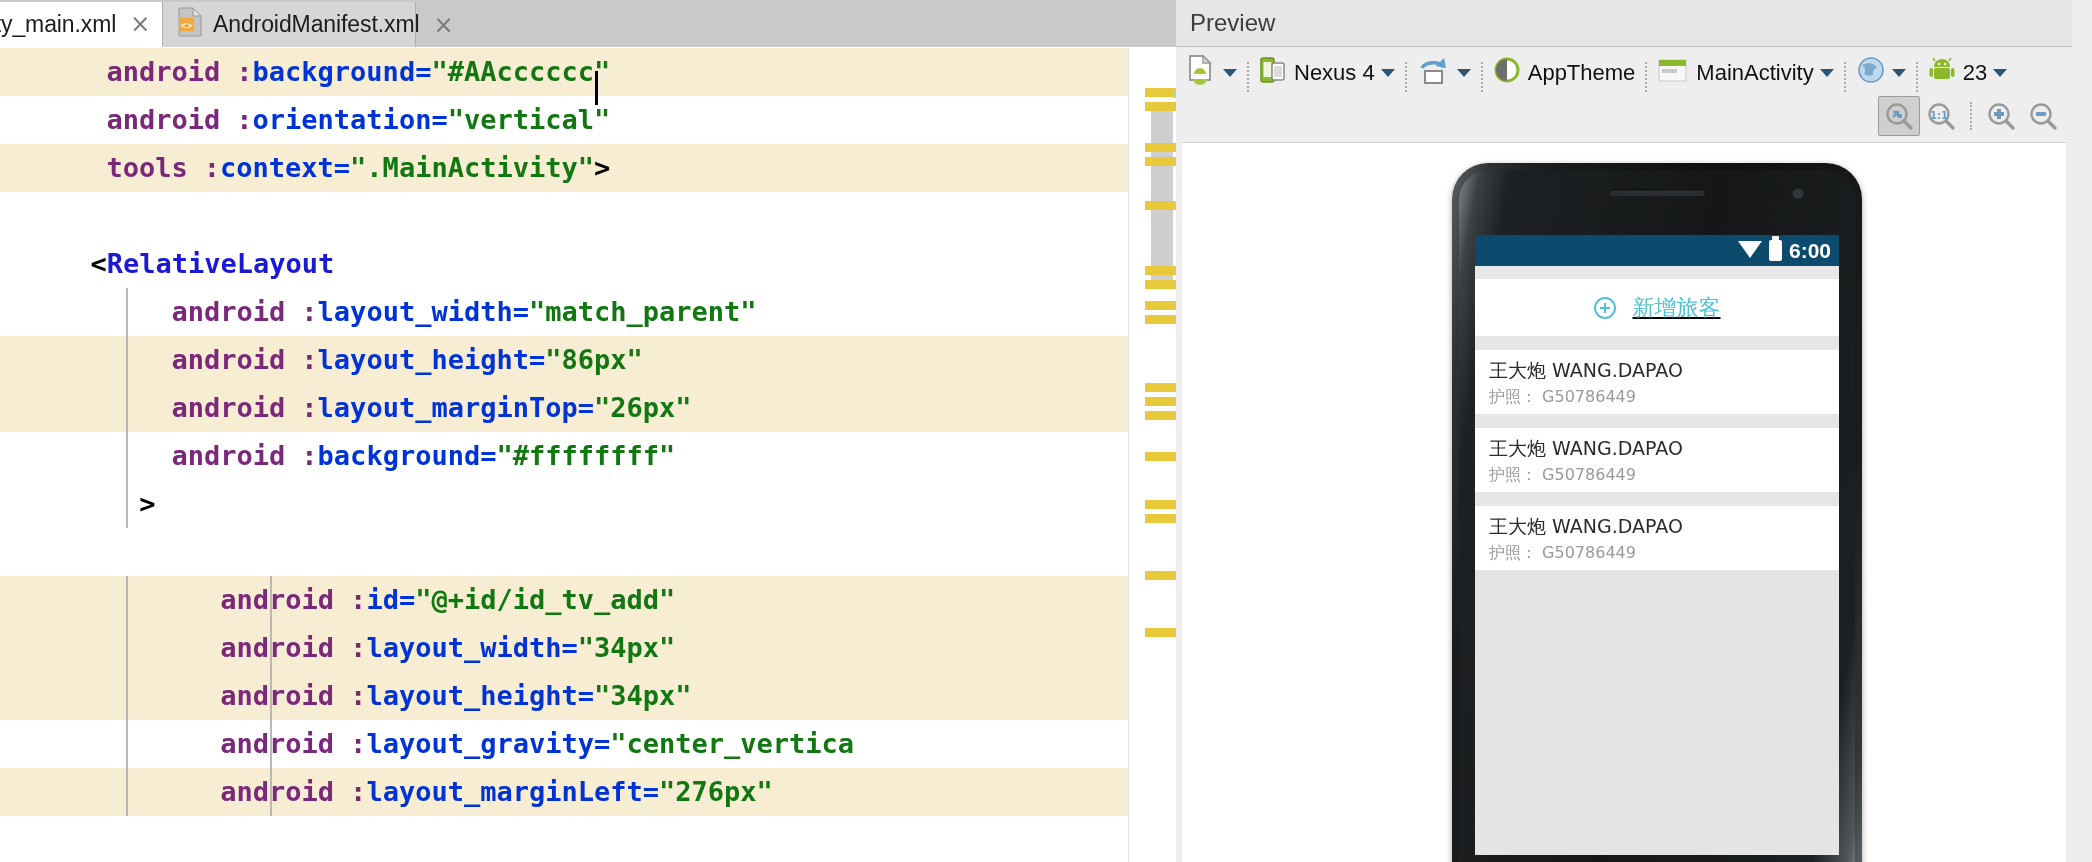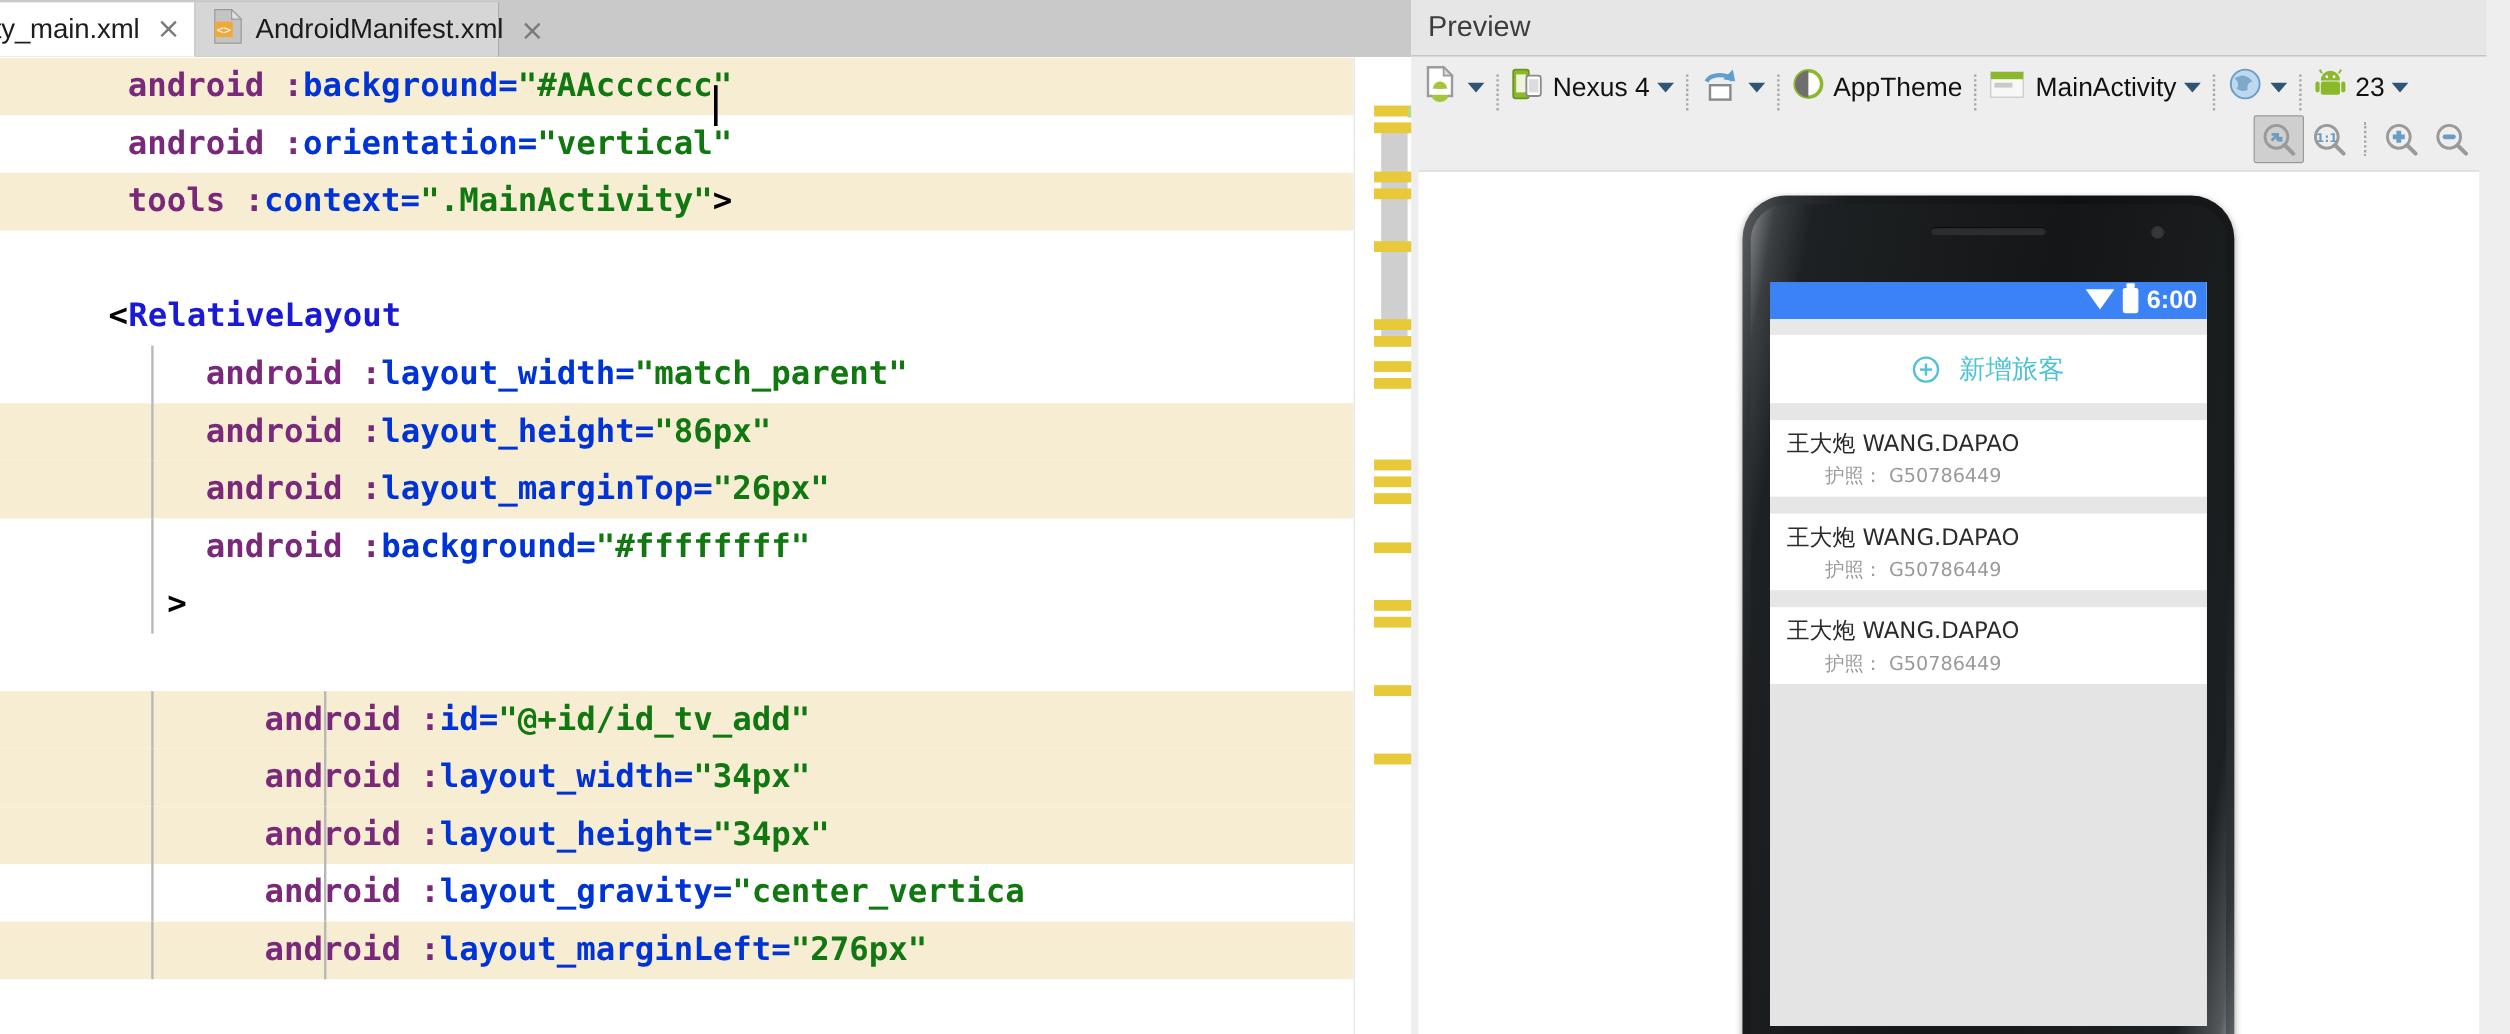--- a/index.html
+++ b/index.html
@@ -237,21 +237,21 @@
   }
   #phone-screen {
     position: absolute; left: 23px; top: 72px;
     width: 364px; height: 620px;
     background: #ffffff;
     overflow: hidden;
   }
 
   
   #status-bar {
-    height: 31px; background: #3b82f6;
+    height: 31px; background: #0c4a6e;
     display: flex; align-items: center; justify-content: flex-end;
     padding-right: 8px; gap: 7px;
   }
   #wifi-icon {
     width: 0; height: 0;
     border-left: 12px solid transparent;
     border-right: 12px solid transparent;
     border-top: 17px solid #ffffff;
     margin-top: -2px;
   }
@@ -272,20 +272,21 @@
   }
 
   #screen-body { background: #e4e4e4; height: 589px; }
 
   #spacer-top { height: 13px; background: #e8e8e8; }
 
   #add-row {
     height: 57px; background: #ffffff;
     display: flex; align-items: center; justify-content: center;
     gap: 17px;
+    text-decoration: underline;
   }
   #plus-icon {
     width: 22px; height: 22px; border-radius: 50%;
     border: 2px solid #4fc3d4;
     position: relative;
   }
   #plus-icon::before, #plus-icon::after {
     content: ""; position: absolute; background: #4fc3d4;
   }
   #plus-icon::before { left: 4px; top: 8px; width: 10px; height: 2px; }
@@ -297,21 +298,20 @@
 
   .list-gap { height: 14px; background: #e6e6e6; }
   .list-item { height: 64px; background: #ffffff; padding: 7px 0 0 14px; }
   .li-name {
     font-size: 19px; color: #2b2b2b; line-height: 27px;
     font-family: "DejaVu Sans", sans-serif;
   }
   .li-sub {
     font-size: 16px; color: #9a9a9a; line-height: 26px;
     font-family: "DejaVu Sans", sans-serif;
-    margin-left: 32px;
   }
 </style>
 </head>
 <body>
 
 <div id="root">
 
   <div id="editor-pane">
 
     <div id="tab-strip">

